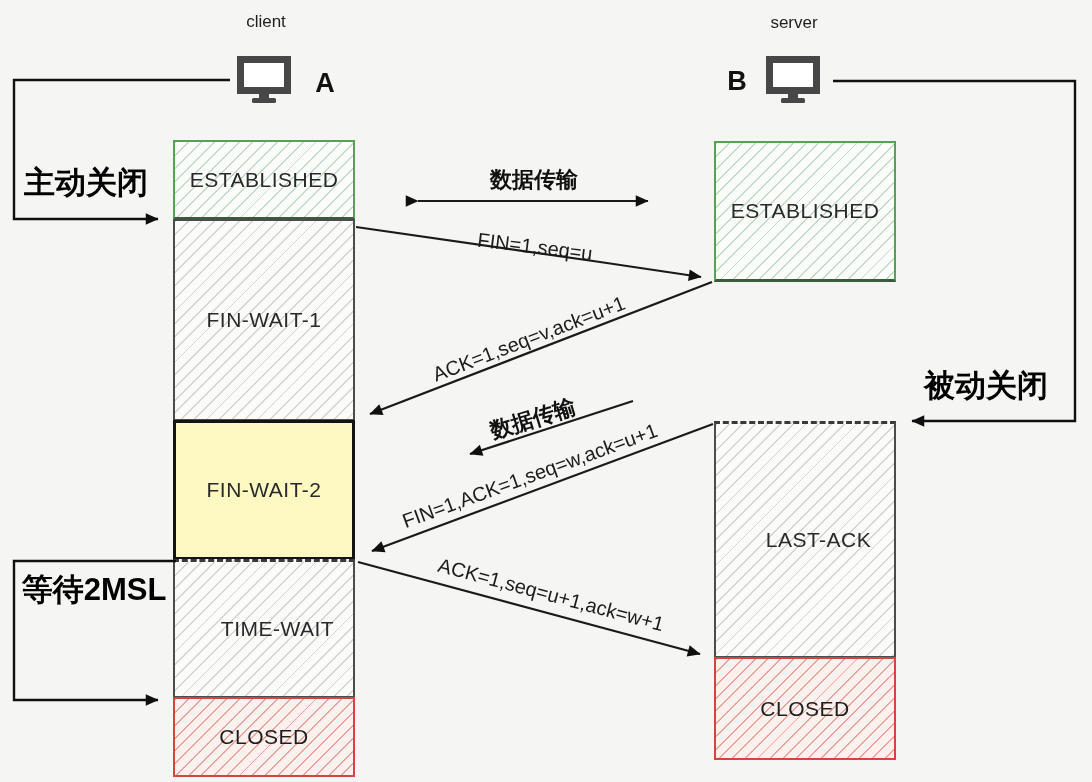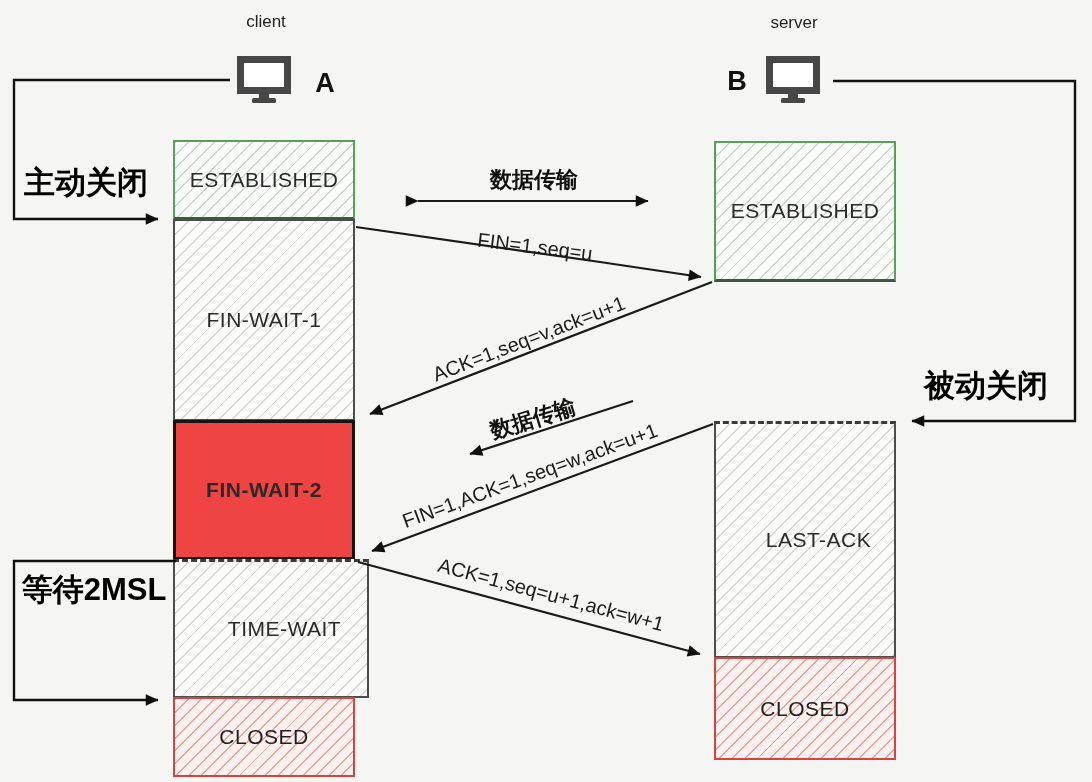--- a/index.html
+++ b/index.html
@@ -20,21 +20,21 @@
   }
   .hatch-gray {
     border:2px solid #4c4c4c; background-color:#fbfbfa;
     background-image:repeating-linear-gradient(135deg, rgba(125,125,125,.30) 0 1.3px, transparent 1.3px 9px);
   }
   .hatch-red {
     border:2px solid #d7443e; background-color:#fdf1ef;
     background-image:repeating-linear-gradient(135deg, rgba(219,88,78,.5) 0 1.4px, transparent 1.4px 9px);
     color:#1d1d1d;
   }
-  .plain-box { border:3px solid #141414; background:#ef4444;font-weight:bold; }
+  .plain-box { border:3px solid #141414; background:#fef9c3; }
   .dashed-top { border-top:3px dashed #3a3a3a;padding-left:27px; }
   .dark-bottom { border-bottom:3px solid #3c5a3c; }
 
   .actor-label {
     position:absolute; transform:translate(-50%,-50%);
     font-size:17px; color:#1f1f1f;
   }
   .actor-letter {
     position:absolute; transform:translate(-50%,-50%);
     font-size:27px; font-weight:bold; color:#111;
@@ -74,21 +74,21 @@
     <rect x="22" y="38" width="10" height="5" fill="#474747"></rect>
     <rect x="15" y="42" width="24" height="5" rx="1.5" fill="#474747"></rect>
   </svg>
 
   <div class="actor-letter" style="left:325px; top:83px;">A</div>
   <div class="actor-letter" style="left:737px; top:81px;">B</div>
 
   <div class="state hatch-green dark-bottom" style="left:173px; top:140px; width:182px; height:80px;">ESTABLISHED</div>
   <div class="state hatch-gray" style="left:173px; top:219px; width:182px; height:202px;">FIN-WAIT-1</div>
   <div class="state plain-box" style="left:173px; top:420px; width:182px; height:140px;">FIN-WAIT-2</div>
-  <div class="state hatch-gray dashed-top" style="left:173px; top:559px; width:196px; height:139px;">TIME-WAIT</div>
+  <div class="state hatch-gray dashed-top" style="left:173px; top:559px; width:182px; height:139px;">TIME-WAIT</div>
   <div class="state hatch-red" style="left:173px; top:697px; width:182px; height:80px;">CLOSED</div>
 
   <div class="state hatch-green dark-bottom" style="left:714px; top:141px; width:182px; height:141px;">ESTABLISHED</div>
   <div class="state hatch-gray dashed-top" style="left:714px; top:421px; width:182px; height:237px;">LAST-ACK</div>
   <div class="state hatch-red" style="left:714px; top:657px; width:182px; height:103px;">CLOSED</div>
 
   <div class="side-label" style="left:986px; top:386px;">被动关闭</div>
   <div class="side-label" style="left:86px; top:183px;">主动关闭</div>
   <div class="side-label" style="left:94px; top:590px;">等待2MSL</div>
 

